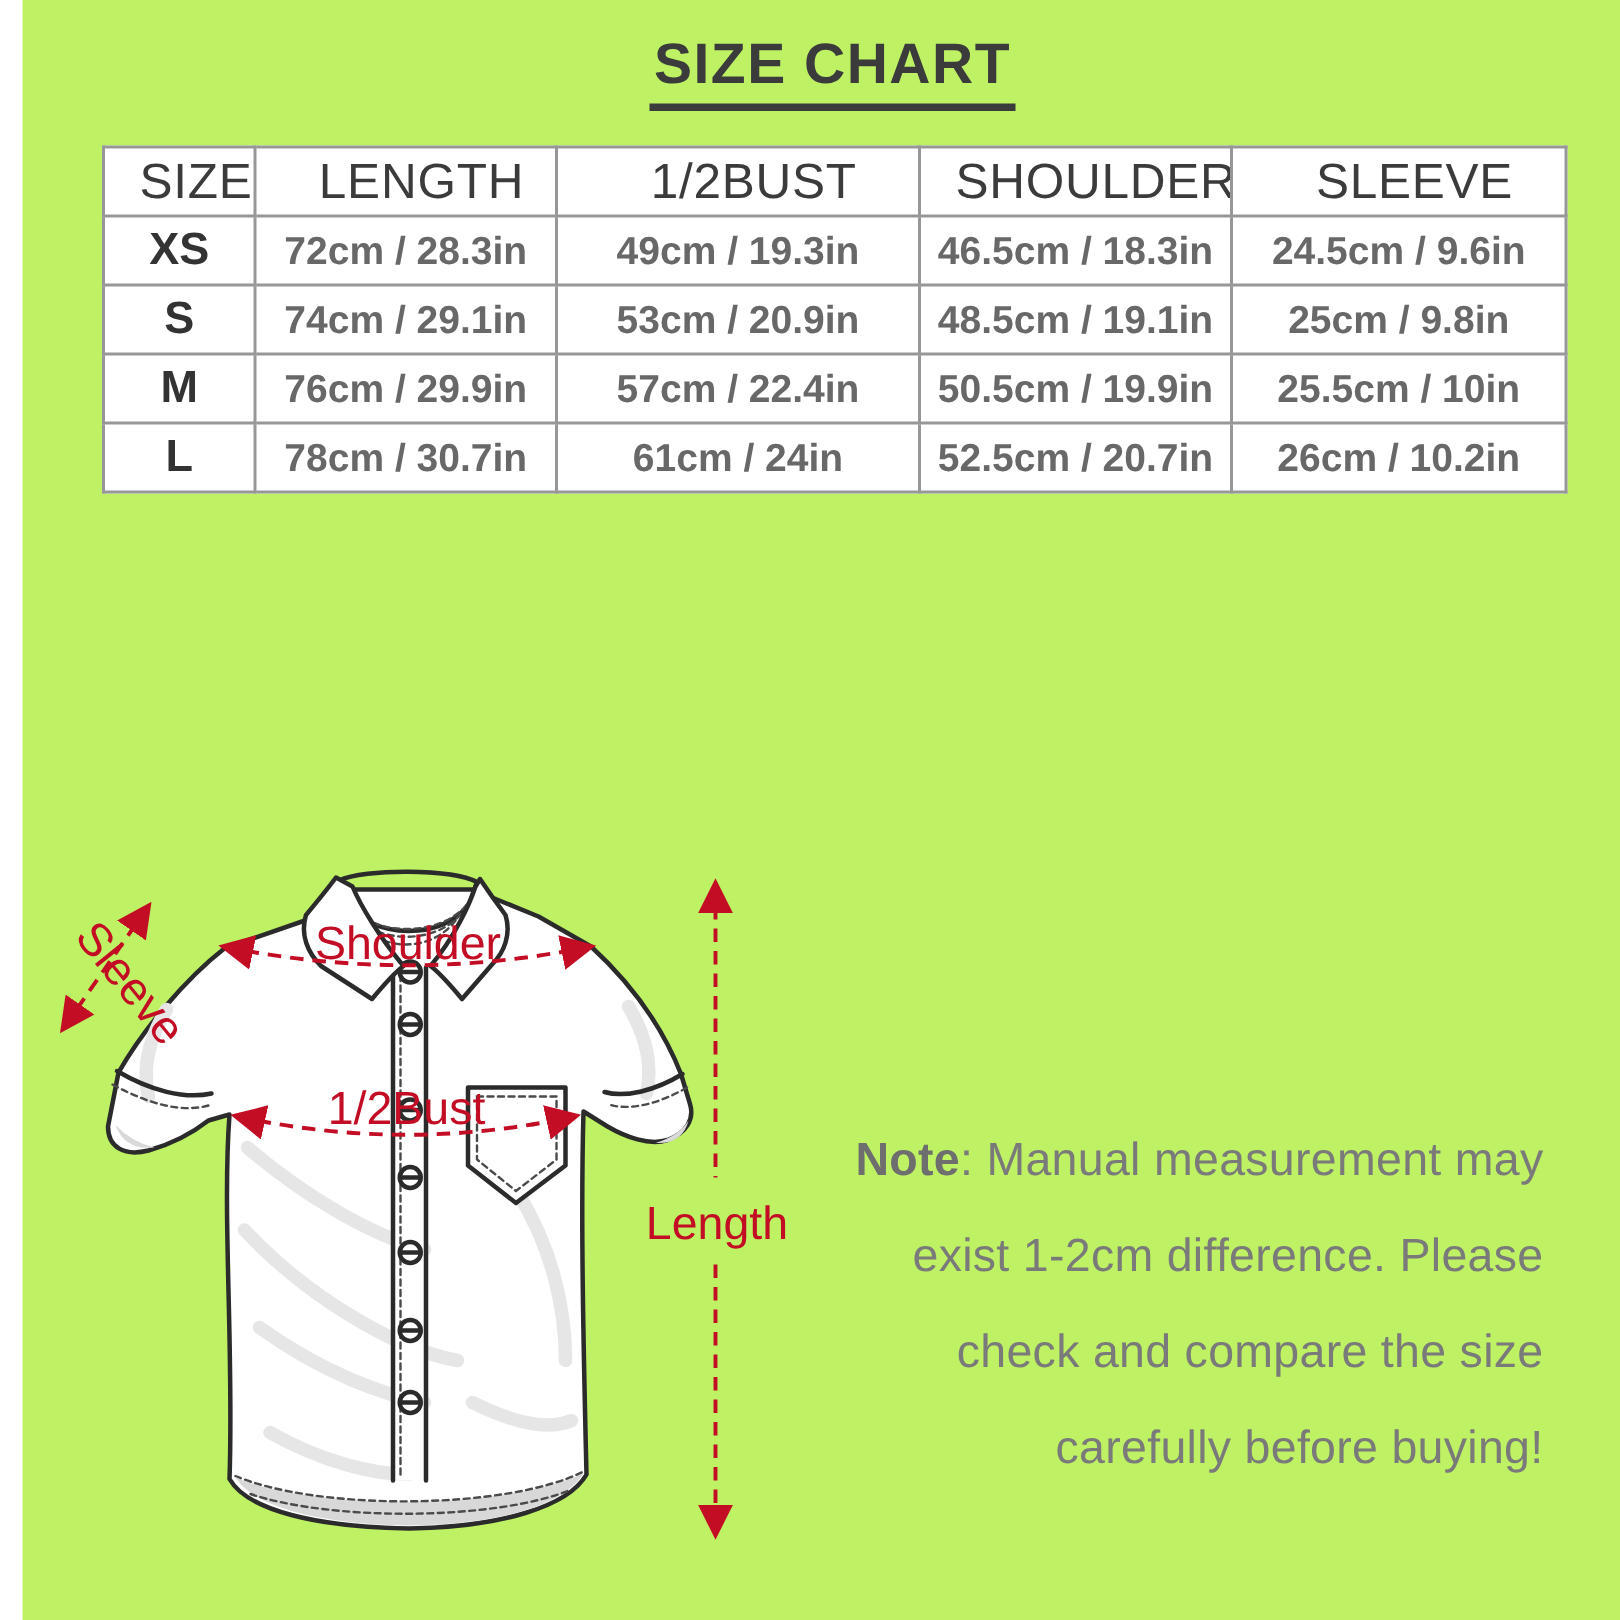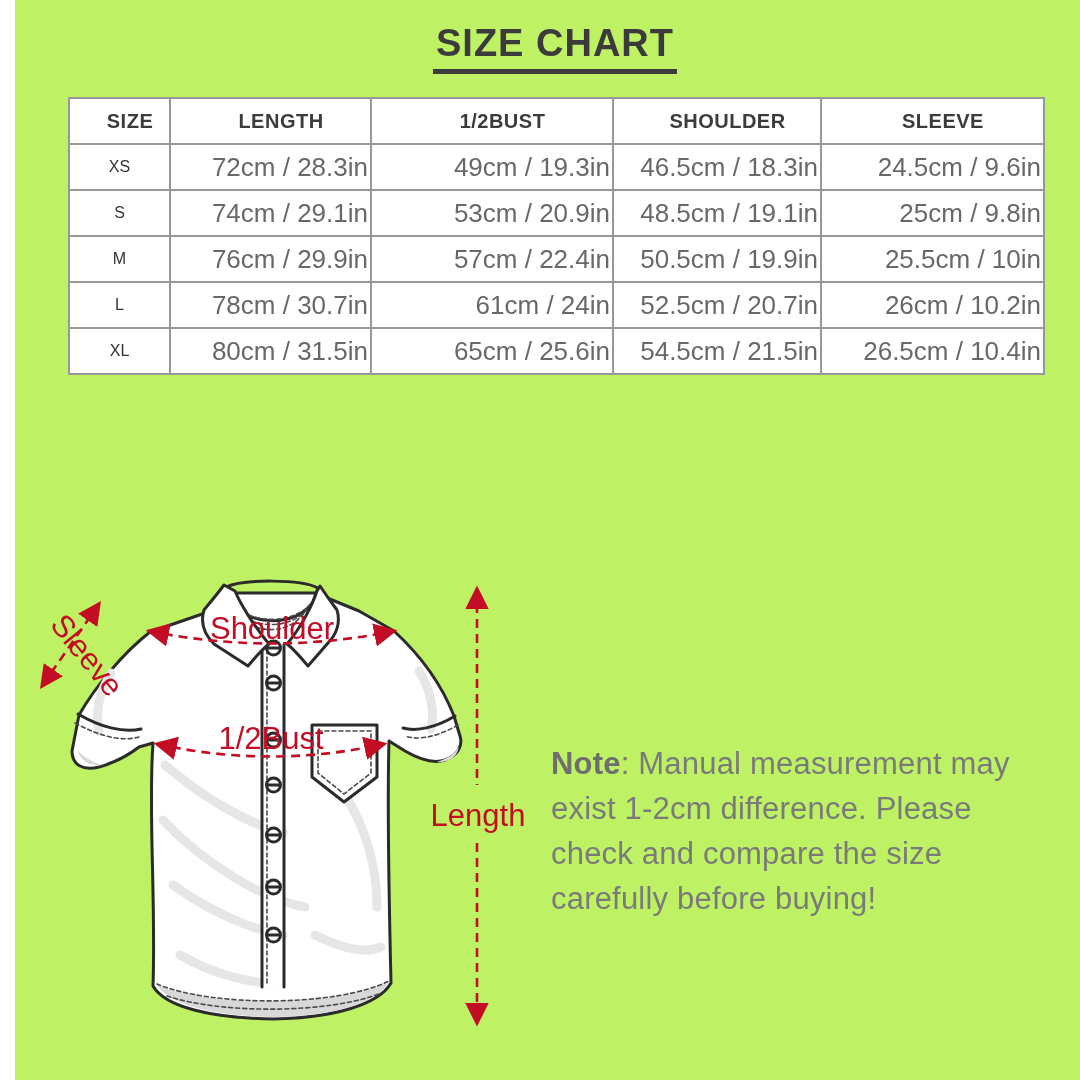--- a/index.html
+++ b/index.html
@@ -23,35 +23,35 @@
     border-bottom:5px solid var(--header-text);padding:0 3px 5px 3px;}
   
   table.size-chart{
     position:absolute;left:53px;top:97px;width:975px;
     border-collapse:collapse;table-layout:fixed;background:#fff;
   }
   table.size-chart th,table.size-chart td{
     border:2px solid var(--table-border);height:44px;text-align:center;vertical-align:middle;
     padding:0 2px;white-space:nowrap;overflow:hidden;
   }
-  table.size-chart thead th{font-size:20px;font-weight:bold;color:var(--header-text);letter-spacing:.5px;padding-left:23px;}
-  table.size-chart tbody th{font-size:16px;font-weight:normal;color:#333333;}
-  table.size-chart tbody td{font-size:26px;font-weight:normal;color:var(--cell-text);text-align:right;}
+  table.size-chart thead th{font-size:33px;font-weight:normal;color:var(--header-text);letter-spacing:.5px;padding-left:23px;}
+  table.size-chart tbody th{font-size:30px;font-weight:bold;color:#333333;}
+  table.size-chart tbody td{font-size:26px;font-weight:bold;color:var(--cell-text);}
   
   .shirt-svg{position:absolute;left:0;top:555px;width:540px;height:525px;}
   .outline{fill:none;stroke:var(--outline);stroke-width:3;stroke-linejoin:round;stroke-linecap:round;}
   .fill-white{fill:#ffffff;}
   .wrinkle{fill:none;stroke:#e6e6e6;stroke-width:9;stroke-linecap:round;}
   .stitch{fill:none;stroke:#4a4a4a;stroke-width:1.6;stroke-dasharray:4 3;stroke-linecap:round;}
   .red-dash{fill:none;stroke:var(--accent-red);stroke-width:2.6;stroke-dasharray:9 6;}
   .red-fill{fill:var(--accent-red);}
   .diagram-label{font-family:"Liberation Sans",sans-serif;fill:var(--accent-red);font-size:31px;}
   
   .note{position:absolute;left:536px;top:710px;width:478px;
-    font-size:31px;line-height:45px;color:var(--note-text);letter-spacing:.2px;}
+    font-size:31px;line-height:64px;color:var(--note-text);letter-spacing:.2px;text-align:right;}
   .note b{color:#6e6e6e;}
 </style>
 </head>
 <body>
 
 <div class="page">
 
   <div class="title-wrap">
     <h1>SIZE CHART</h1>
   </div>
@@ -95,27 +95,20 @@
           <td>50.5cm / 19.9in</td>
           <td>25.5cm / 10in</td>
         </tr>
         <tr>
           <th>L</th>
           <td>78cm / 30.7in</td>
           <td>61cm / 24in</td>
           <td>52.5cm / 20.7in</td>
           <td>26cm / 10.2in</td>
         </tr>
-        <tr>
-          <th>XL</th>
-          <td>80cm / 31.5in</td>
-          <td>65cm / 25.6in</td>
-          <td>54.5cm / 21.5in</td>
-          <td>26.5cm / 10.4in</td>
-        </tr>
       </tbody>
   </table>
 
   <svg class="shirt-svg" viewBox="0 0 540 525">
     <defs>
       <marker id="arr" viewBox="0 0 10 10" refX="8.5" refY="5" markerWidth="9" markerHeight="9" orient="auto-start-reverse">
         <path d="M0,0 L10,5 L0,10 Z" class="red-fill"></path>
       </marker>
     </defs>
 

